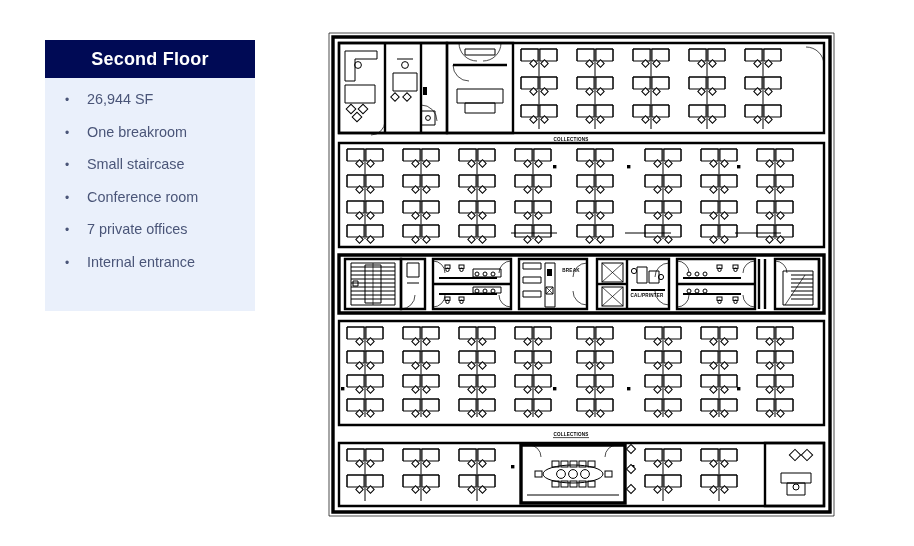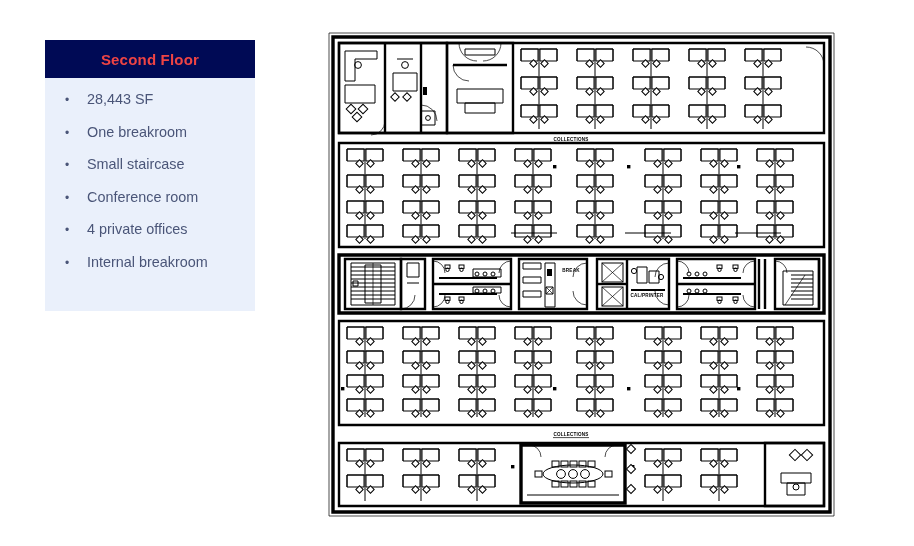--- a/index.html
+++ b/index.html
@@ -15,21 +15,21 @@
   #info-panel {
     position: absolute; left: 45px; top: 40px;
     width: 210px; height: 271px;
     background: #eaf0fb;
   }
   #panel-header {
     height: 38px; background: #000a55;
     display: flex; align-items: center; justify-content: center;
   }
   #panel-header .title {
-    color: #ef4444; font-size: 15px; font-weight: bold;
+    color: #ffffff; font-size: 18px; font-weight: bold;
     letter-spacing: .2px;
   }
   #bullet-list { padding: 14px 0 0 0; }
   .bullet-row {
     display: flex; align-items: baseline;
     height: 32.5px; padding-left: 20px;
   }
   .bullet-dot {
     color: #4a5578; font-size: 12px; line-height: 1;
     width: 22px; flex: 0 0 22px;
@@ -62,41 +62,41 @@
 
 <div id="slide">
 
   <div id="info-panel">
     <div id="panel-header">
       <span class="title">Second Floor</span>
     </div>
     <div id="bullet-list">
       <div class="bullet-row">
         <span class="bullet-dot">•</span>
-        <span class="bullet-text">28,443 SF</span>
+        <span class="bullet-text">26,944 SF</span>
       </div>
       <div class="bullet-row">
         <span class="bullet-dot">•</span>
         <span class="bullet-text">One breakroom</span>
       </div>
       <div class="bullet-row">
         <span class="bullet-dot">•</span>
         <span class="bullet-text">Small staircase</span>
       </div>
       <div class="bullet-row">
         <span class="bullet-dot">•</span>
         <span class="bullet-text">Conference room</span>
       </div>
       <div class="bullet-row">
         <span class="bullet-dot">•</span>
-        <span class="bullet-text">4 private offices</span>
+        <span class="bullet-text">7 private offices</span>
       </div>
       <div class="bullet-row">
         <span class="bullet-dot">•</span>
-        <span class="bullet-text">Internal breakroom</span>
+        <span class="bullet-text">Internal entrance</span>
       </div>
     </div>
   </div>
 
   <div id="floorplan-wrap">
     <svg id="floorplan" viewBox="0 0 515 500">
 
       <defs>
 
         <g id="ws">

